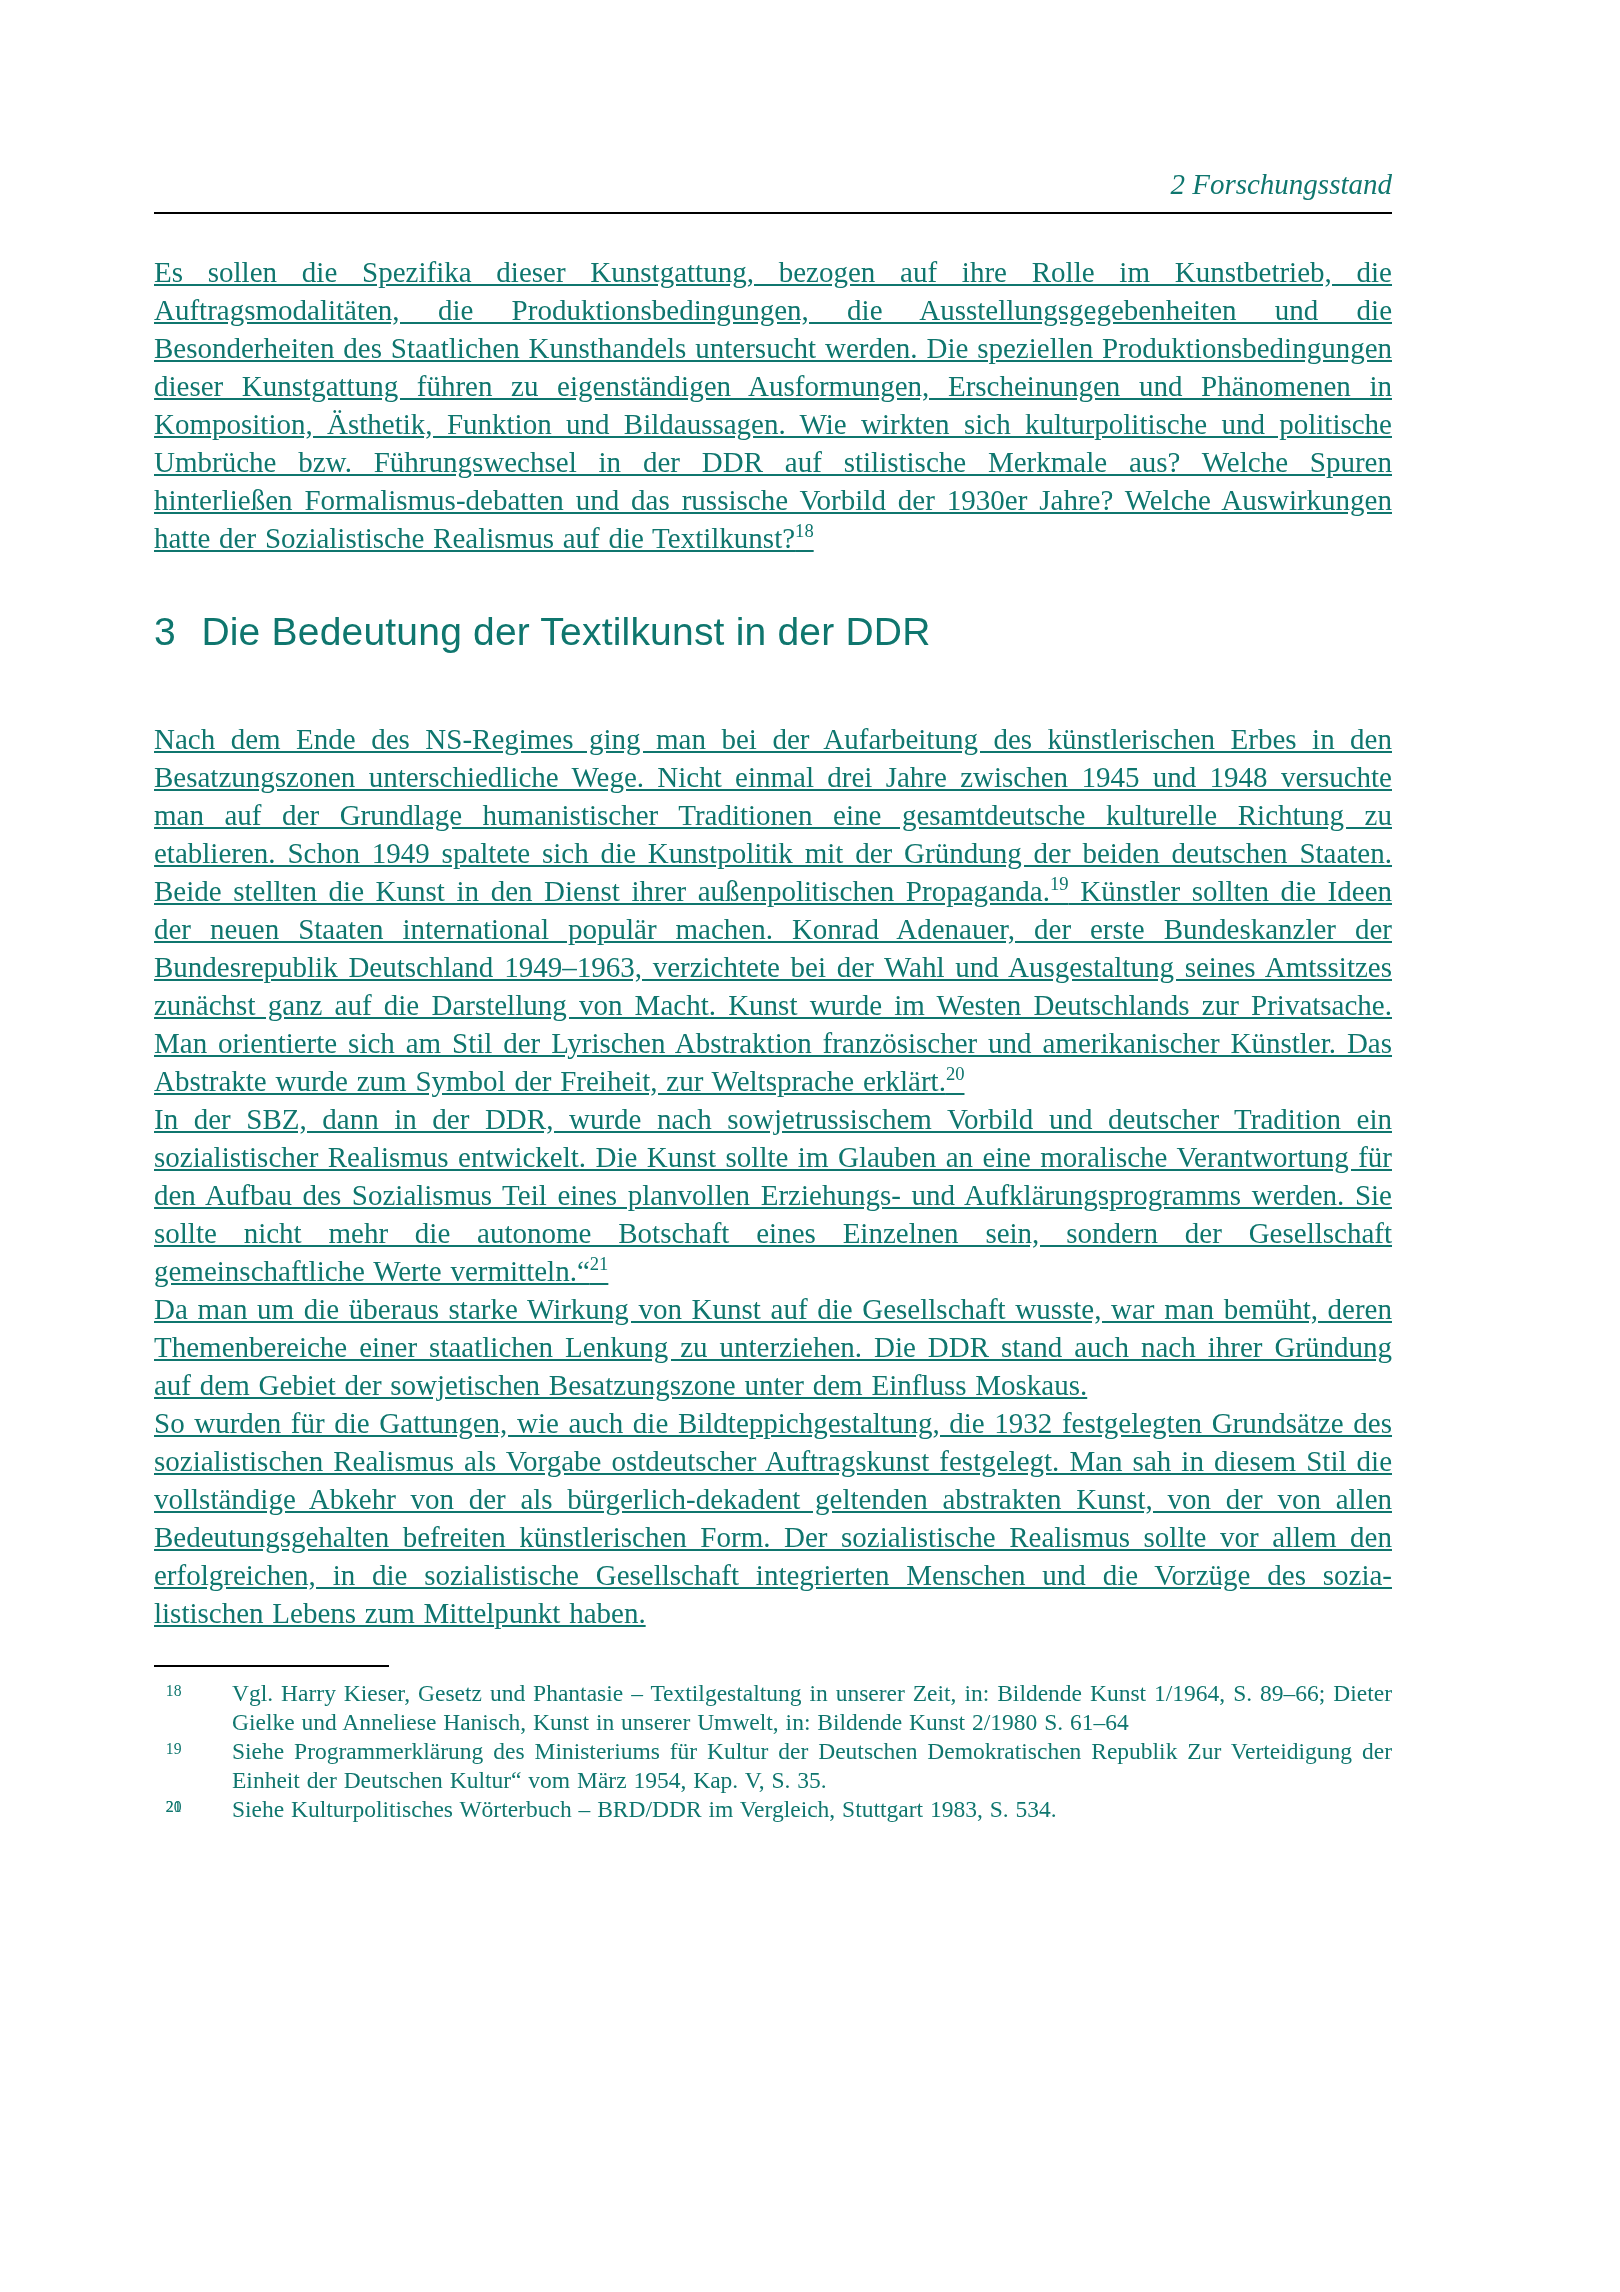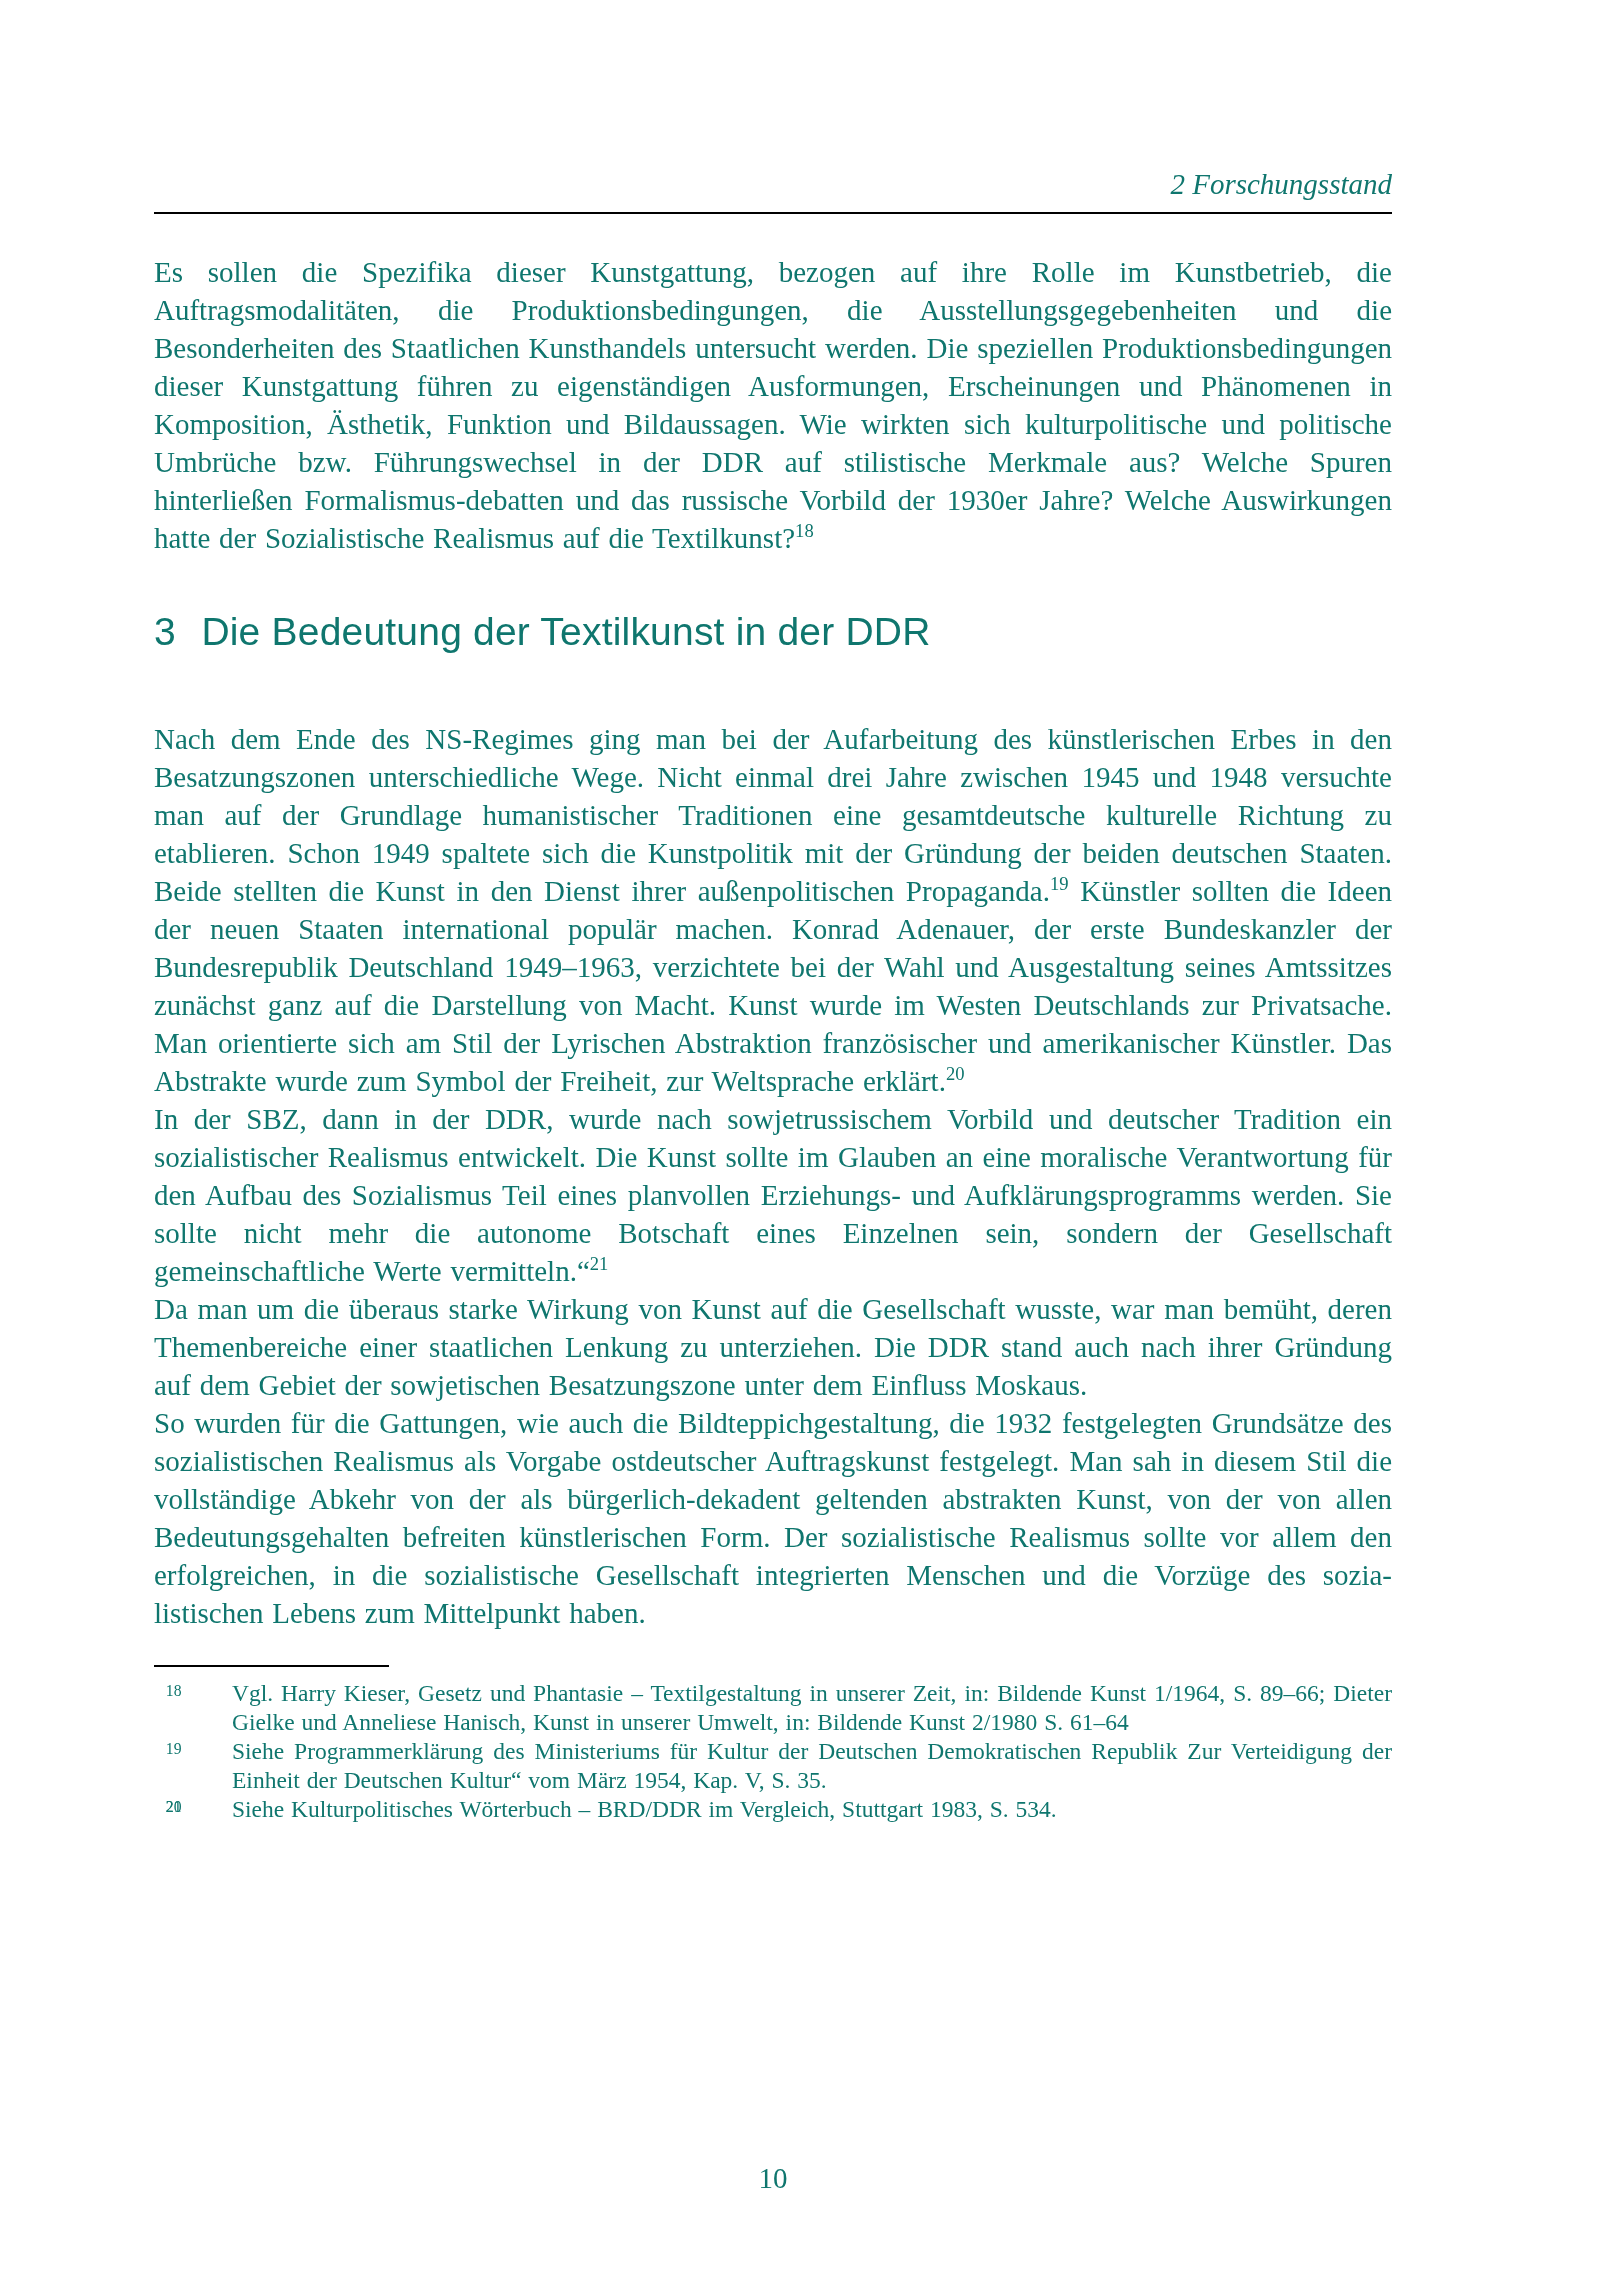--- a/index.html
+++ b/index.html
@@ -10,21 +10,21 @@
     font-family: "Liberation Serif", serif;
     position: relative; overflow: hidden;
   }
   .running-header {
     text-align: right; font-style: italic;
     font-size: 29px; line-height: 35px;
     padding-bottom: 9.8px; border-bottom: 2px solid #000;
   }
   .body-text {
     margin: 0; font-size: 29px; line-height: 38px;
-    text-align: justify; word-spacing: 1.5px;
+    text-align: justify; word-spacing: 1.5px; text-decoration: underline;
   }
   .intro { margin-top: 39px; }
   .section-heading {
     font-family: "Liberation Sans", sans-serif; font-weight: normal;
     font-size: 39px; line-height: 47px; margin: 51px 0 65px 0;
     letter-spacing: 0.2px;
   }
   .heading-number { margin-right: 25.5px; }
   sup.fn-ref { font-size: 18.6px; line-height: 0; vertical-align: super; }
   .footnotes { margin-top: 33px; }
@@ -79,16 +79,15 @@
     <div class="footnote">
       <sup class="fn-num">20</sup>
     </div>
 
     <div class="footnote">
       <sup class="fn-num">21</sup>
       <span>Siehe Kulturpolitisches Wörterbuch – BRD/DDR im Vergleich, Stuttgart 1983, S. 534.</span>
     </div>
   </section>
 
-  <div class="page-number">10</div>
 
 </div>
 
 
 </body></html>

